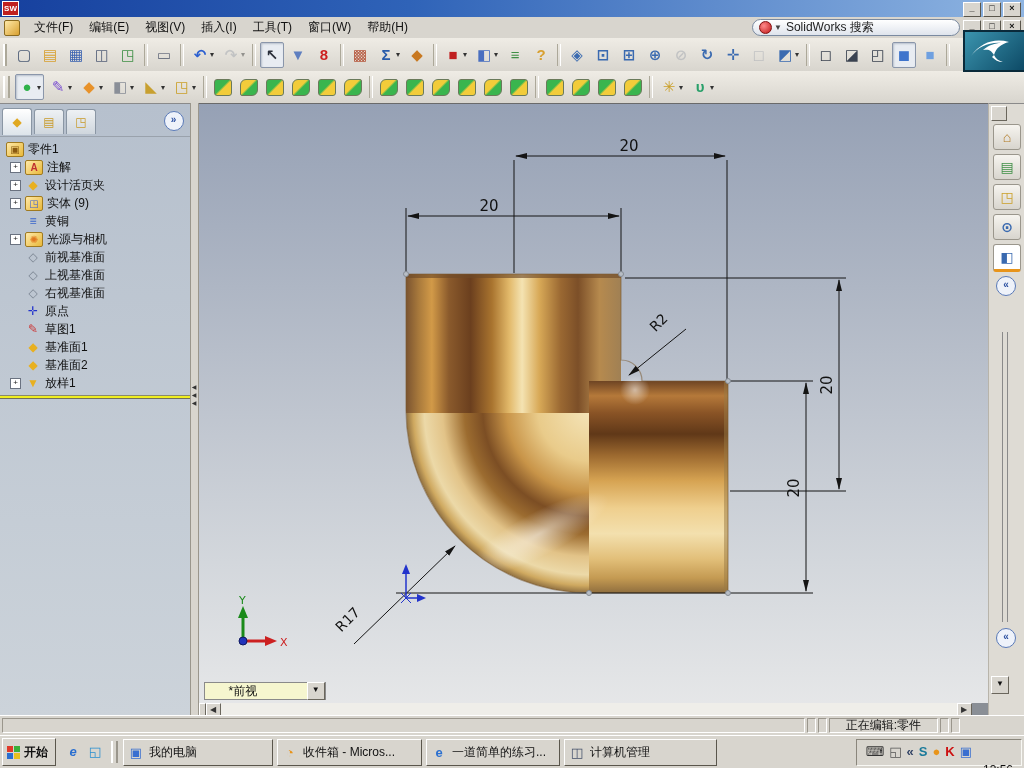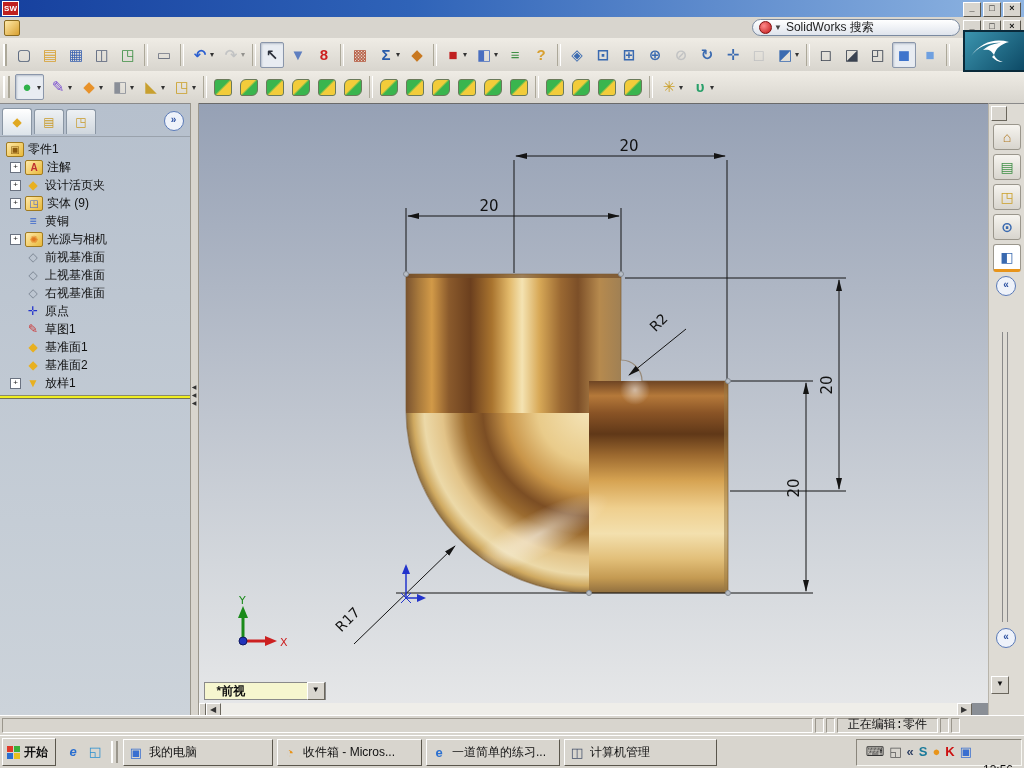--- a/index.html
+++ b/index.html
@@ -69,21 +69,21 @@
   .panel-splitter{width:7px;height:612px;background:#d8d5ce;border-left:1px solid #9a968c;border-right:1px solid #9a968c;
                   display:flex;flex-direction:column;align-items:center;justify-content:flex-start;}
   .panel-splitter .marks{margin-top:280px;color:#333;font-size:6px;line-height:8px;}
   
   .viewport{position:relative;width:791px;height:612px;
             background:linear-gradient(180deg,#96a1b5 0%,#aeb6c4 30%,#d3d7dc 75%,#e7e8e9 100%);
             border-top:1px solid #6a6a6a;box-sizing:border-box;overflow:hidden;}
   .gfx{position:absolute;left:0;top:0;}
   .view-combo{position:absolute;left:5px;top:578px;width:122px;height:18px;background:#f6f6cf;border:1px solid #8a8a8a;
               display:flex;align-items:center;z-index:3;box-sizing:border-box;}
-  .view-combo .vtext{padding-left:12px;flex:1;font-weight:bold;}
+  .view-combo .vtext{padding-left:24px;flex:1;}
   .combo-arrow{width:16px;height:16px;background:#d8d5ce;border:1px solid;border-color:#fff #6a665c #6a665c #fff;
                font-size:8px;text-align:center;line-height:14px;}
   .hscroll{position:absolute;left:0;top:599px;width:791px;height:13px;background:#efeee9;display:flex;align-items:center;z-index:3;}
   .sc-box{width:7px;height:13px;background:#d8d5ce;border:1px solid;border-color:#fff #6a665c #6a665c #fff;box-sizing:border-box;}
   .sc-btn{width:15px;height:13px;background:#d8d5ce;border:1px solid;border-color:#fff #6a665c #6a665c #fff;
           font-size:8px;text-align:center;line-height:11px;color:#333;box-sizing:border-box;}
   .sc-track{flex:1;}
   .sc-corner{width:18px;height:13px;background:#8a8f96;}
   
   .taskpane{position:relative;width:36px;height:612px;background:#dedbd4;border-top:1px solid #8a8a8a;
@@ -97,21 +97,21 @@
   .tp-collapse{position:absolute;left:7px;top:172px;}
   .tp-lines{position:absolute;left:13px;top:228px;width:4px;height:290px;border-left:1px solid #8a8a8a;border-right:1px solid #8a8a8a;}
   .tp-collapse2{position:absolute;left:7px;top:524px;}
   .tp-combo{position:absolute;left:2px;top:572px;}
   
   .statusbar{position:absolute;left:0;top:715px;width:1024px;height:20px;background:#d8d5ce;border-top:1px solid #fff;
              display:flex;align-items:center;padding:0 2px;box-sizing:border-box;}
   .scell{border:1px solid;border-color:#9a968c #fff #fff #9a968c;height:15px;margin-right:2px;box-sizing:border-box;}
   .scell.big{flex:1;}
   .scell.tiny{width:9px;}
-  .scell.text{padding:0 10px;line-height:13px;white-space:nowrap;font-family:Liberation Mono, monospace;}
+  .scell.text{padding:0 16px;line-height:13px;white-space:nowrap;}
   .scell.endpad{width:58px;border:none;}
   
   .taskbar{position:absolute;left:0;top:735px;width:1024px;height:33px;background:#d8d5ce;border-top:1px solid #fff;
            display:flex;align-items:center;padding:0 2px;box-sizing:border-box;}
   .start-btn{height:26px;display:flex;align-items:center;padding:0 7px 0 4px;background:#d8d5ce;font-weight:bold;
              border:1px solid;border-color:#fff #5a564c #5a564c #fff;margin-right:6px;}
   .winflag{width:13px;height:13px;margin-right:4px;display:grid;grid-template-columns:6px 6px;grid-template-rows:6px 6px;gap:1px;}
   .winflag i{display:block;}
   .winflag i:nth-child(1){background:#e03a2a;}.winflag i:nth-child(2){background:#3ab03a;}
   .winflag i:nth-child(3){background:#2a6fd0;}.winflag i:nth-child(4){background:#e8c020;}
@@ -137,20 +137,29 @@
     <span class="sw-appicon">SW</span>
     <span class="winbtns">
       <span class="wbtn">_</span>
       <span class="wbtn">□</span>
       <span class="wbtn">×</span>
     </span>
   </div>
 
   <div class="menubar">
     <span class="menu-doc-icon"></span>
+    <span style="display:flex;">
+        <span class="menu-item">文件(F)</span>
+        <span class="menu-item">编辑(E)</span>
+        <span class="menu-item">视图(V)</span>
+        <span class="menu-item">插入(I)</span>
+        <span class="menu-item">工具(T)</span>
+        <span class="menu-item">窗口(W)</span>
+        <span class="menu-item">帮助(H)</span>
+      </span>
     <span class="search-box">
       <span class="search-sphere"></span>
       <span class="search-caret">▼</span>
       <span class="search-text">SolidWorks 搜索</span>
     </span>
     <span class="winbtns">
       <span class="wbtn">_</span>
       <span class="wbtn">□</span>
       <span class="wbtn">×</span>
     </span>

